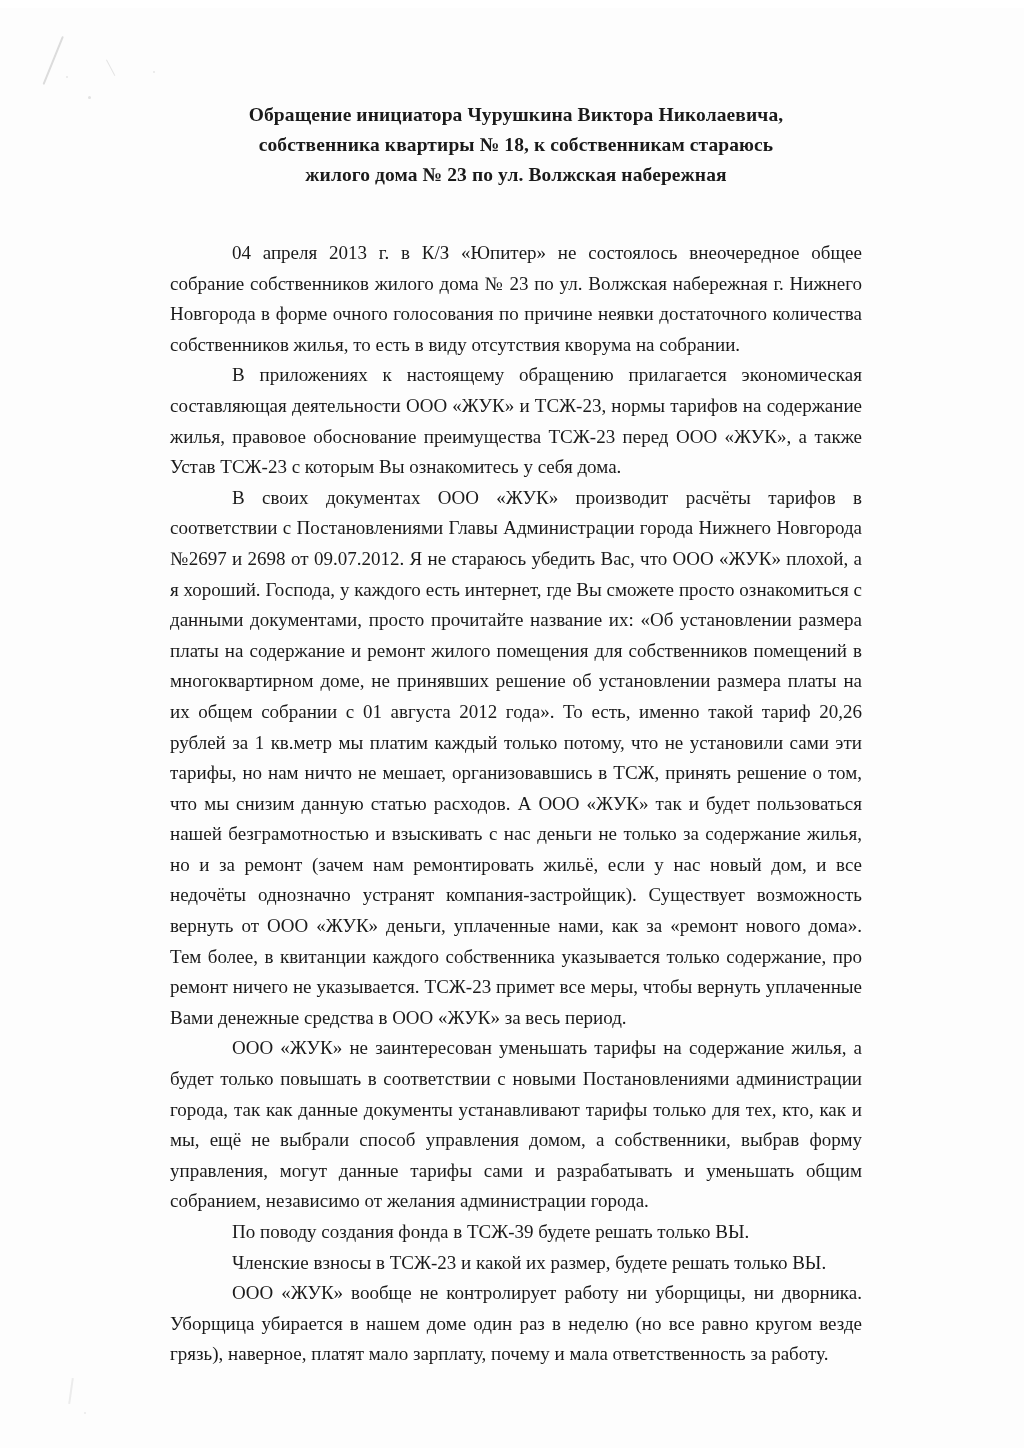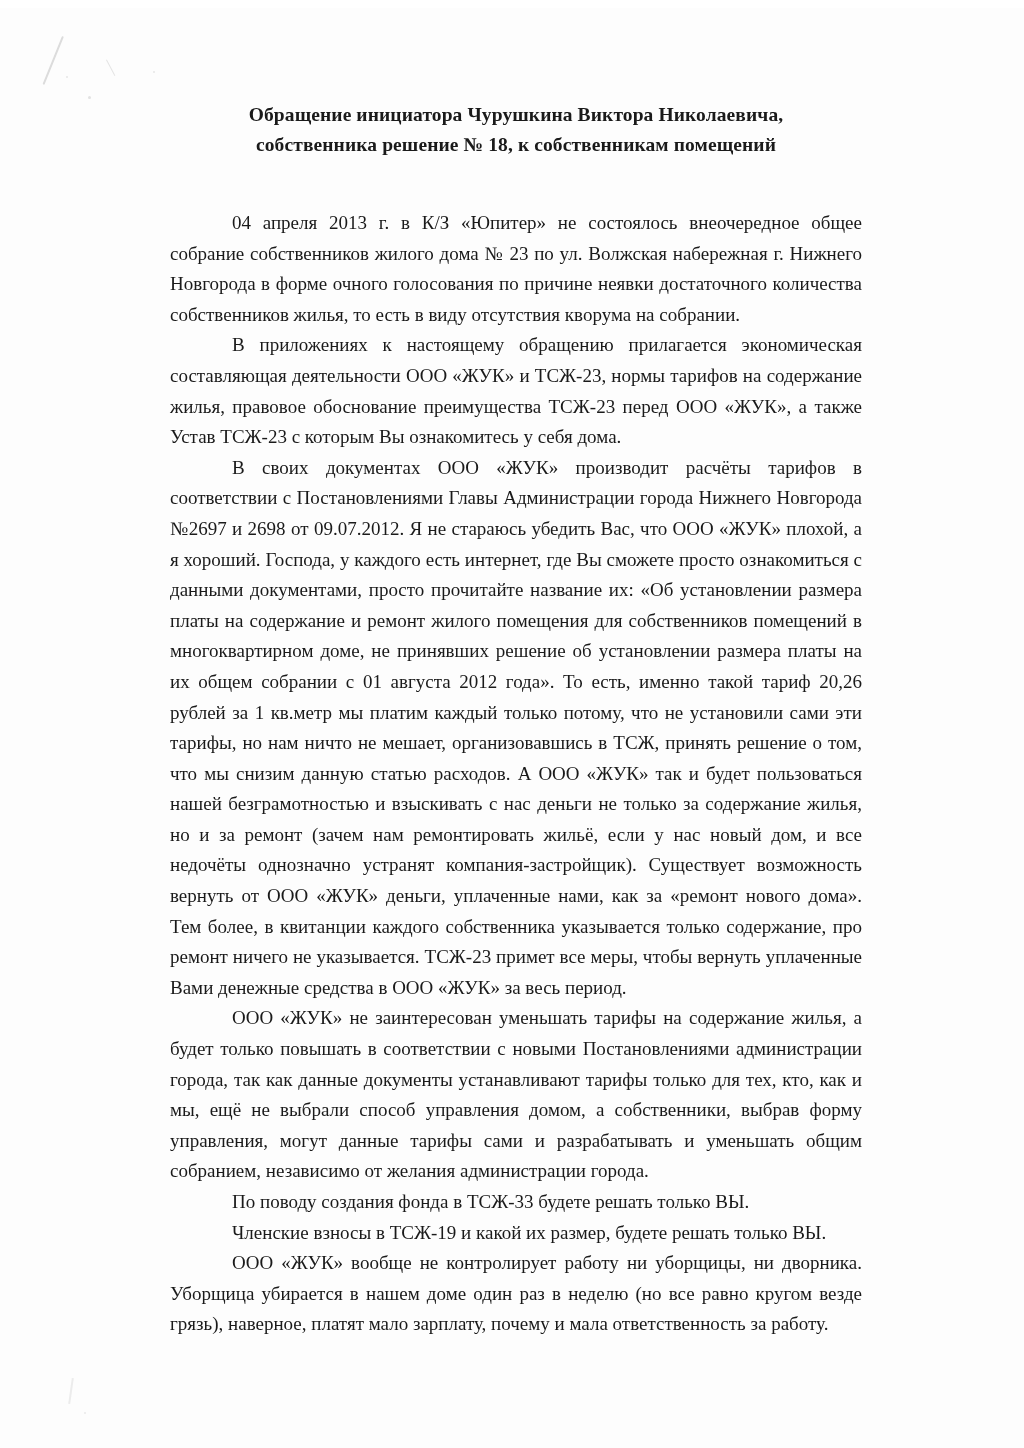--- a/index.html
+++ b/index.html
@@ -137,27 +137,28 @@
   <div class="artifact artifact-dot"></div>
   <div class="artifact artifact-dot2"></div>
   <div class="artifact artifact-dot3"></div>
   <div class="artifact artifact-bl"></div>
   <div class="artifact artifact-bl2"></div>
 
   <div class="content">
 
     <h1 class="doc-title">
       <span class="tline">Обращение инициатора Чурушкина Виктора Николаевича,</span>
-      <span class="tline">собственника решение № 18, к собственникам помещений</span>
+      <span class="tline">собственника квартиры № 18, к собственникам стараюсь</span>
+      <span class="tline">жилого дома № 23 по  ул. Волжская набережная</span>
     </h1>
 
     <div class="body-block">
       <p class="para">04 апреля 2013 г. в К/З «Юпитер» не состоялось внеочередное общее собрание собственников жилого дома № 23 по ул. Волжская набережная г. Нижнего Новгорода в форме очного голосования по причине неявки достаточного количества собственников жилья, то есть в виду отсутствия кворума на собрании.</p>
       <p class="para">В приложениях к настоящему обращению прилагается экономическая составляющая деятельности ООО «ЖУК» и ТСЖ-23, нормы тарифов на содержание жилья, правовое обоснование преимущества ТСЖ-23 перед ООО «ЖУК», а также Устав ТСЖ-23 с которым Вы ознакомитесь у себя дома.</p>
       <p class="para">В своих документах ООО «ЖУК» производит расчёты тарифов в соответствии с Постановлениями Главы Администрации города Нижнего Новгорода №2697 и 2698 от 09.07.2012. Я не стараюсь убедить Вас, что ООО «ЖУК» плохой, а я хороший. Господа, у каждого есть интернет, где Вы сможете просто ознакомиться с данными документами, просто прочитайте название их: «Об установлении размера платы на содержание и ремонт жилого помещения для собственников помещений в многоквартирном доме, не принявших решение об установлении размера платы на их общем собрании с 01 августа 2012 года». То есть, именно такой тариф 20,26 рублей за 1 кв.метр мы платим каждый только потому, что не установили сами эти тарифы, но нам ничто не мешает, организовавшись в ТСЖ, принять решение о том, что мы снизим данную статью расходов. А ООО «ЖУК» так и будет пользоваться нашей безграмотностью и взыскивать с нас деньги не только за содержание жилья, но и за ремонт (зачем нам ремонтировать жильё, если у нас новый дом, и все недочёты однозначно устранят компания-застройщик). Существует возможность вернуть от ООО «ЖУК» деньги, уплаченные нами, как за «ремонт нового дома». Тем более, в квитанции каждого собственника указывается только содержание, про ремонт ничего не указывается. ТСЖ-23 примет все меры, чтобы вернуть уплаченные Вами денежные средства в ООО «ЖУК» за весь период.</p>
       <p class="para">ООО «ЖУК» не заинтересован уменьшать тарифы на содержание жилья, а будет только повышать в соответствии с новыми Постановлениями администрации города, так как данные документы устанавливают тарифы только для тех, кто, как и мы, ещё не выбрали способ управления домом, а собственники, выбрав форму управления, могут данные тарифы сами и разрабатывать и уменьшать общим собранием, независимо от желания администрации города.</p>
-      <p class="para short">По поводу создания фонда в ТСЖ-33 будете решать только ВЫ.</p>
-      <p class="para short">Членские взносы в ТСЖ-19 и какой их размер, будете решать только ВЫ.</p>
+      <p class="para short">По поводу создания фонда в ТСЖ-39 будете решать только ВЫ.</p>
+      <p class="para short">Членские взносы в ТСЖ-23 и какой их размер, будете решать только ВЫ.</p>
       <p class="para">ООО «ЖУК» вообще не контролирует работу ни уборщицы, ни дворника. Уборщица убирается в нашем доме один раз в неделю (но все равно кругом везде грязь), наверное, платят мало зарплату, почему и мала ответственность за работу.</p>
     </div>
 
   </div>
 </div>
 
 </body></html>

